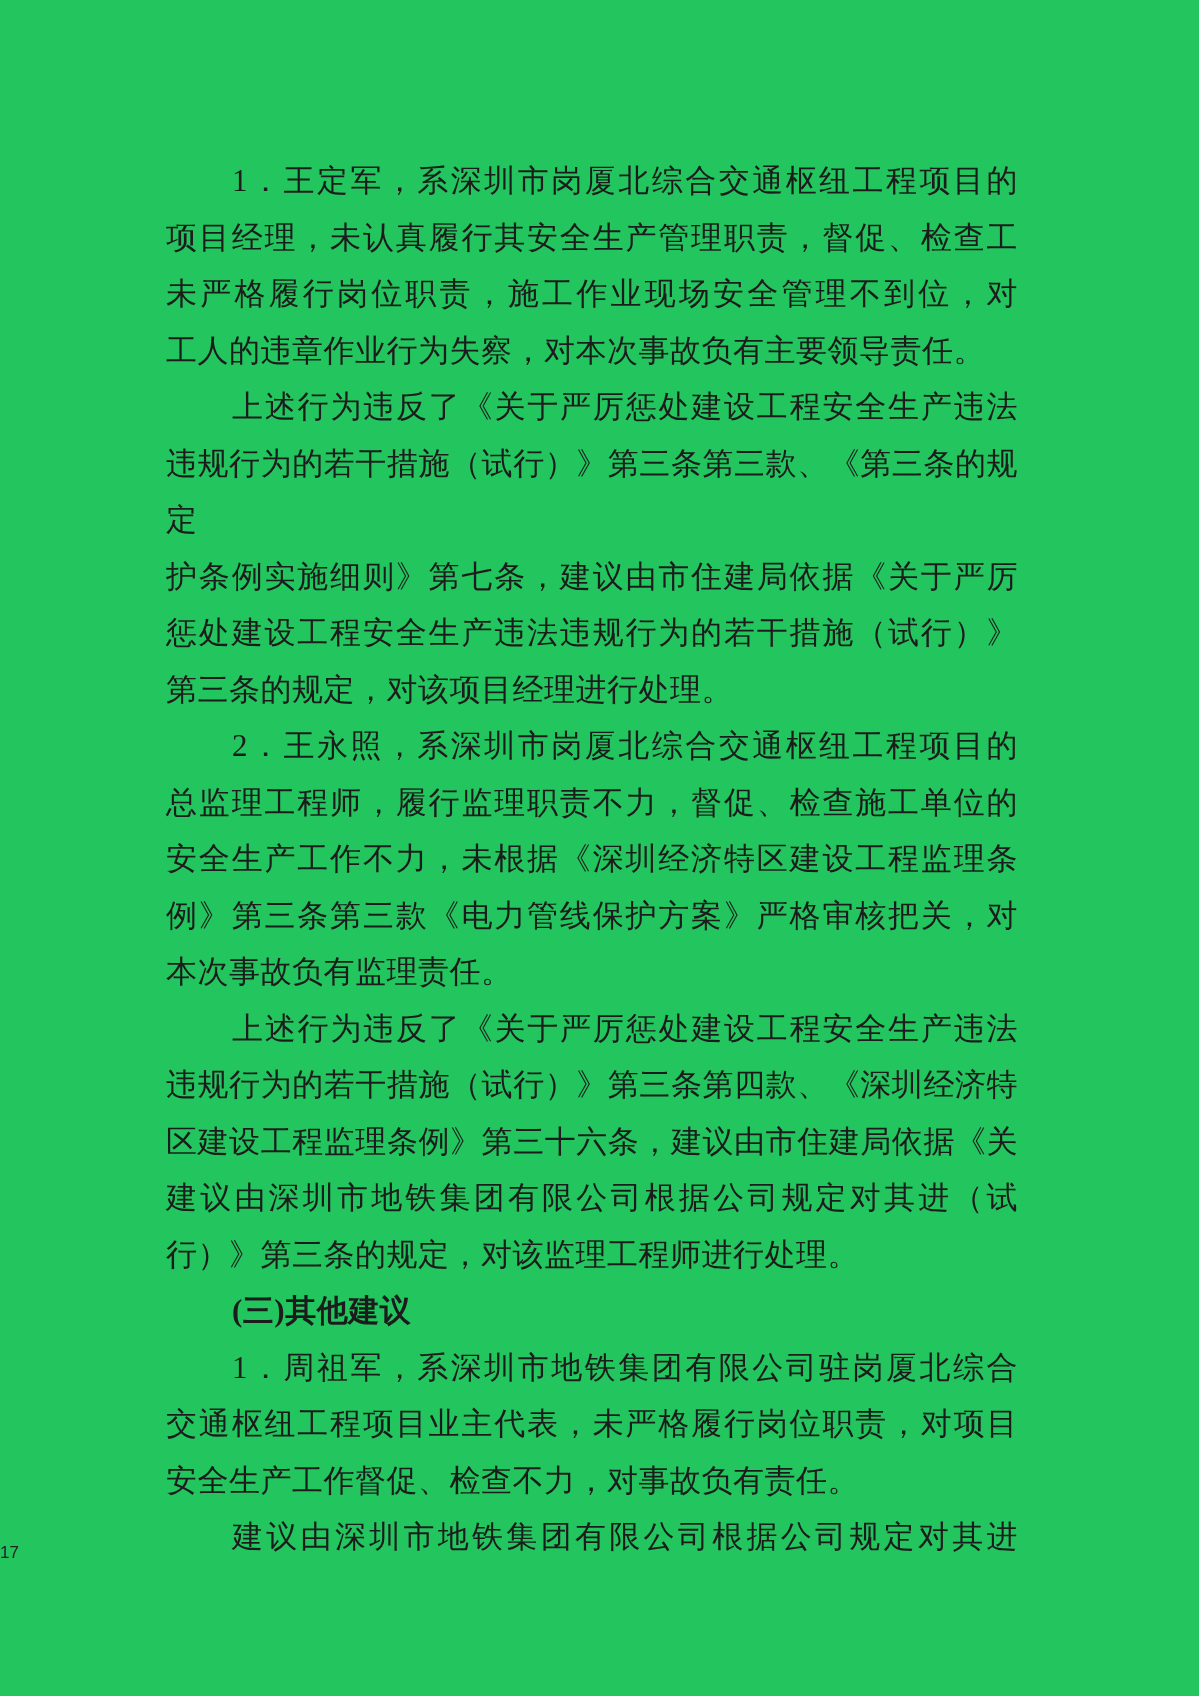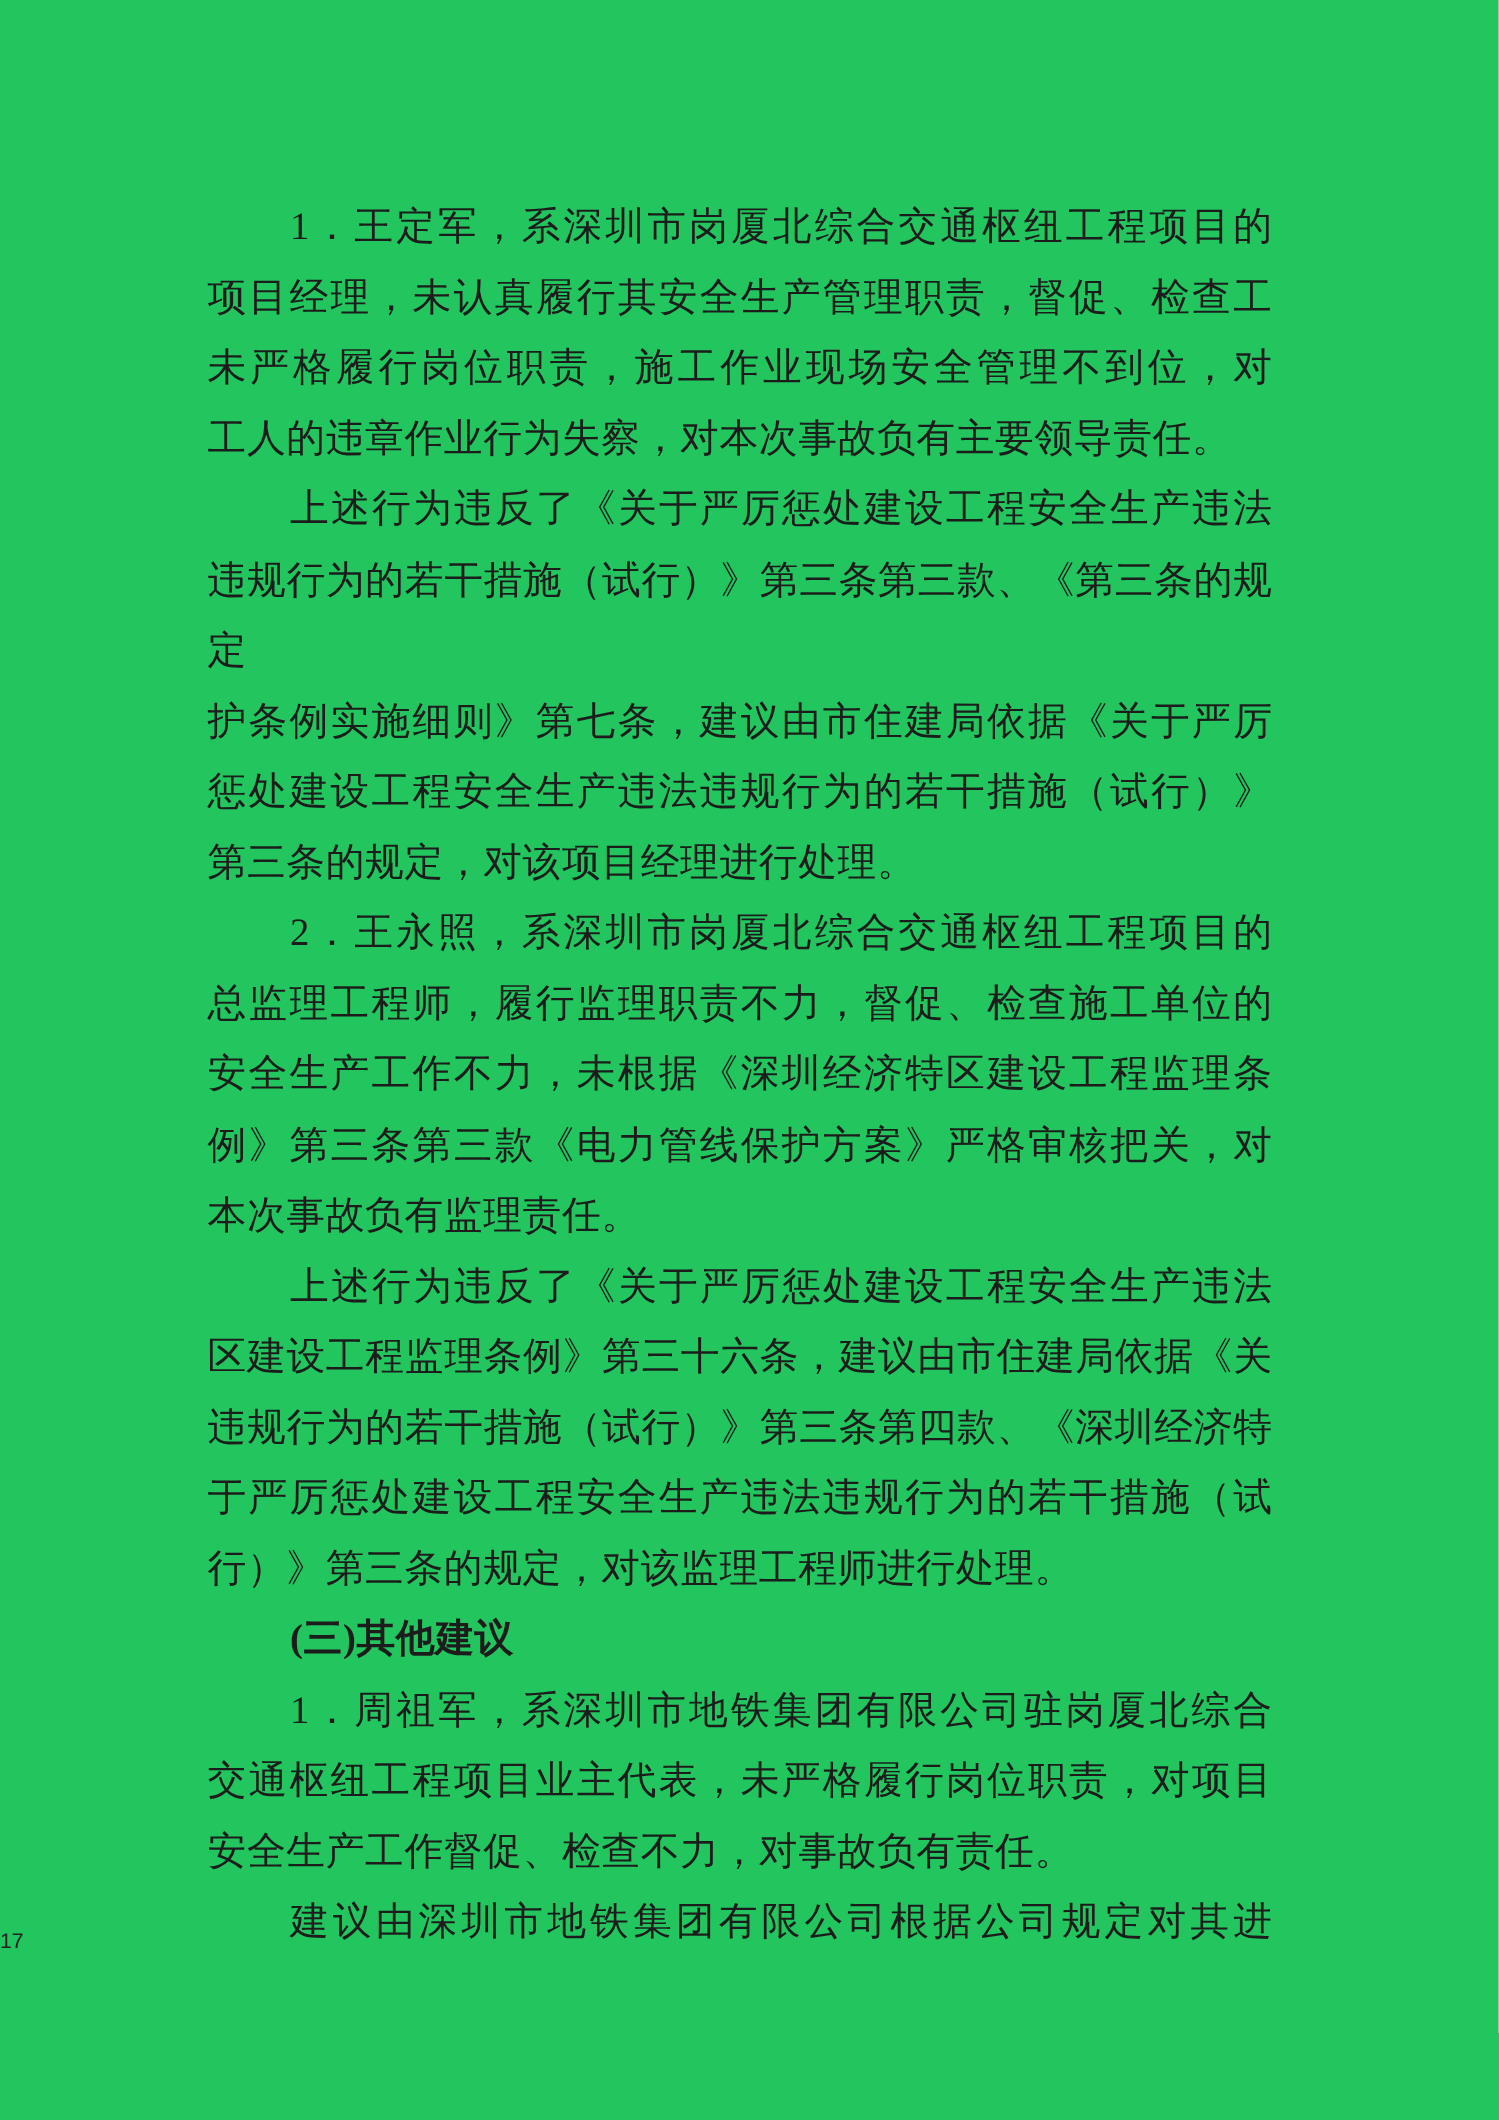--- a/index.html
+++ b/index.html
@@ -75,23 +75,23 @@
     <div class="line j">惩处建设工程安全生产违法违规行为的若干措施（试行）》</div>
     <div class="line end">第三条的规定，对该项目经理进行处理。</div>
 
     <div class="line j indent">2．王永照，系深圳市岗厦北综合交通枢纽工程项目的</div>
     <div class="line j">总监理工程师，履行监理职责不力，督促、检查施工单位的</div>
     <div class="line j">安全生产工作不力，未根据《深圳经济特区建设工程监理条</div>
     <div class="line j">例》第三条第三款《电力管线保护方案》严格审核把关，对</div>
     <div class="line end">本次事故负有监理责任。</div>
 
     <div class="line j indent">上述行为违反了《关于严厉惩处建设工程安全生产违法</div>
+    <div class="line j">违规行为的若干措施（试行）》第三条第四款、《深圳经济特</div>
     <div class="line j">区建设工程监理条例》第三十六条，建议由市住建局依据《关</div>
-    <div class="line j">违规行为的若干措施（试行）》第三条第四款、《深圳经济特</div>
-    <div class="line j">于严厉惩处建设工程安全生产违法违规行为的若干措施（试</div>
+    <div class="line j">建议由深圳市地铁集团有限公司根据公司规定对其进（试</div>
     <div class="line end">行）》第三条的规定，对该监理工程师进行处理。</div>
 
     <div class="line heading indent end">(三)其他建议</div>
 
     <div class="line j indent">1．周祖军，系深圳市地铁集团有限公司驻岗厦北综合</div>
     <div class="line j">交通枢纽工程项目业主代表，未严格履行岗位职责，对项目</div>
     <div class="line end">安全生产工作督促、检查不力，对事故负有责任。</div>
 
     <div class="line j indent">建议由深圳市地铁集团有限公司根据公司规定对其进</div>
 

